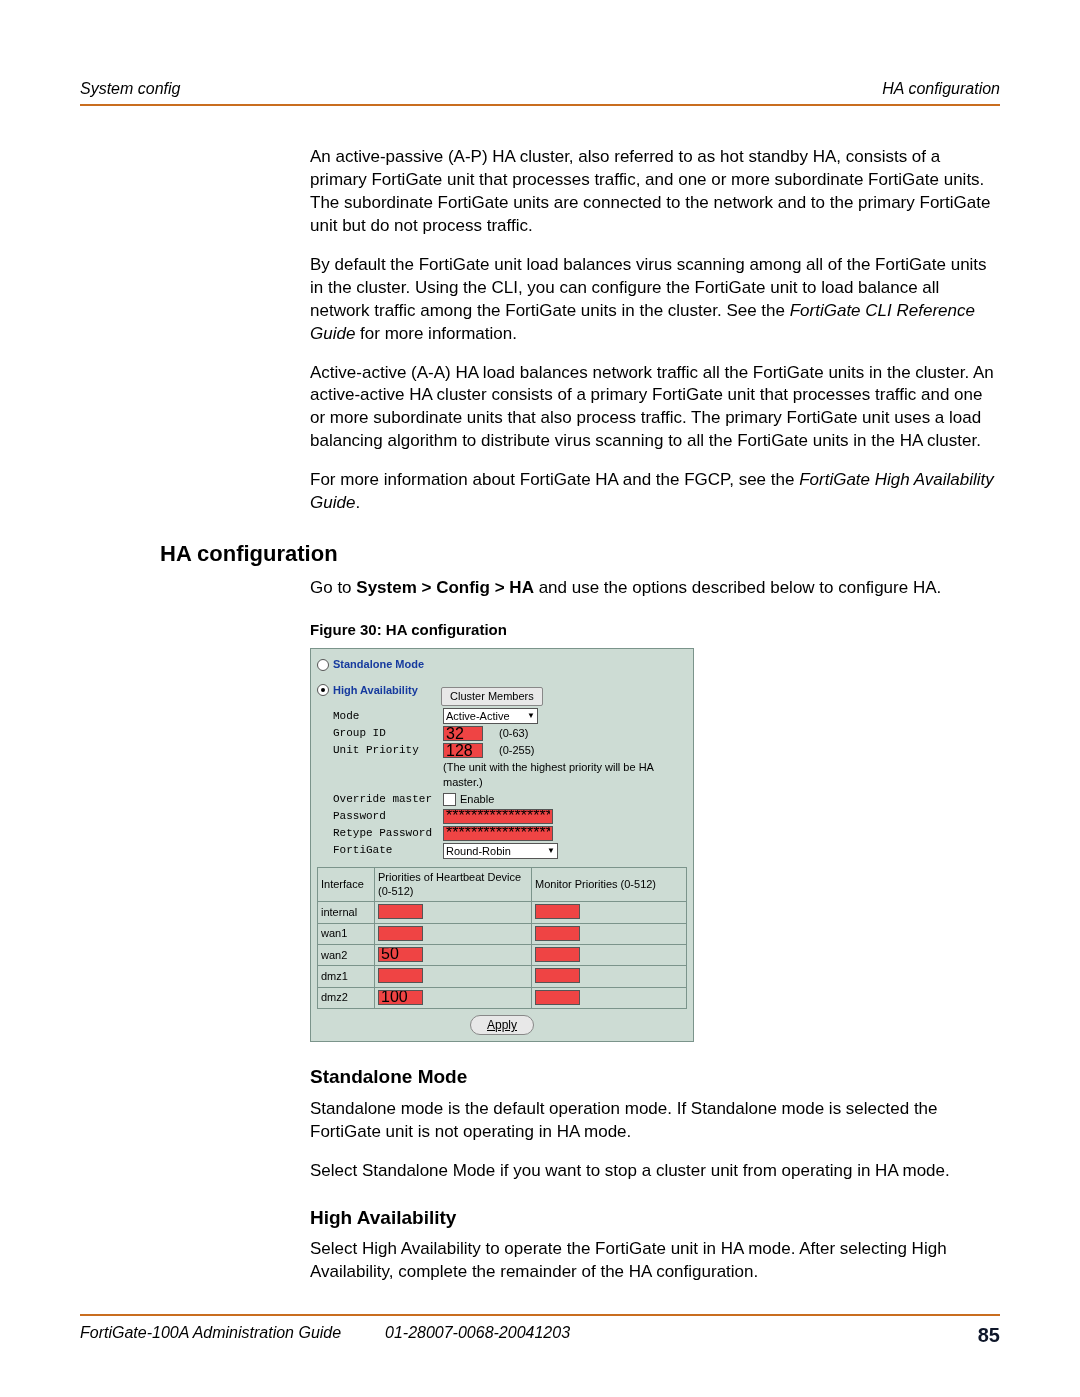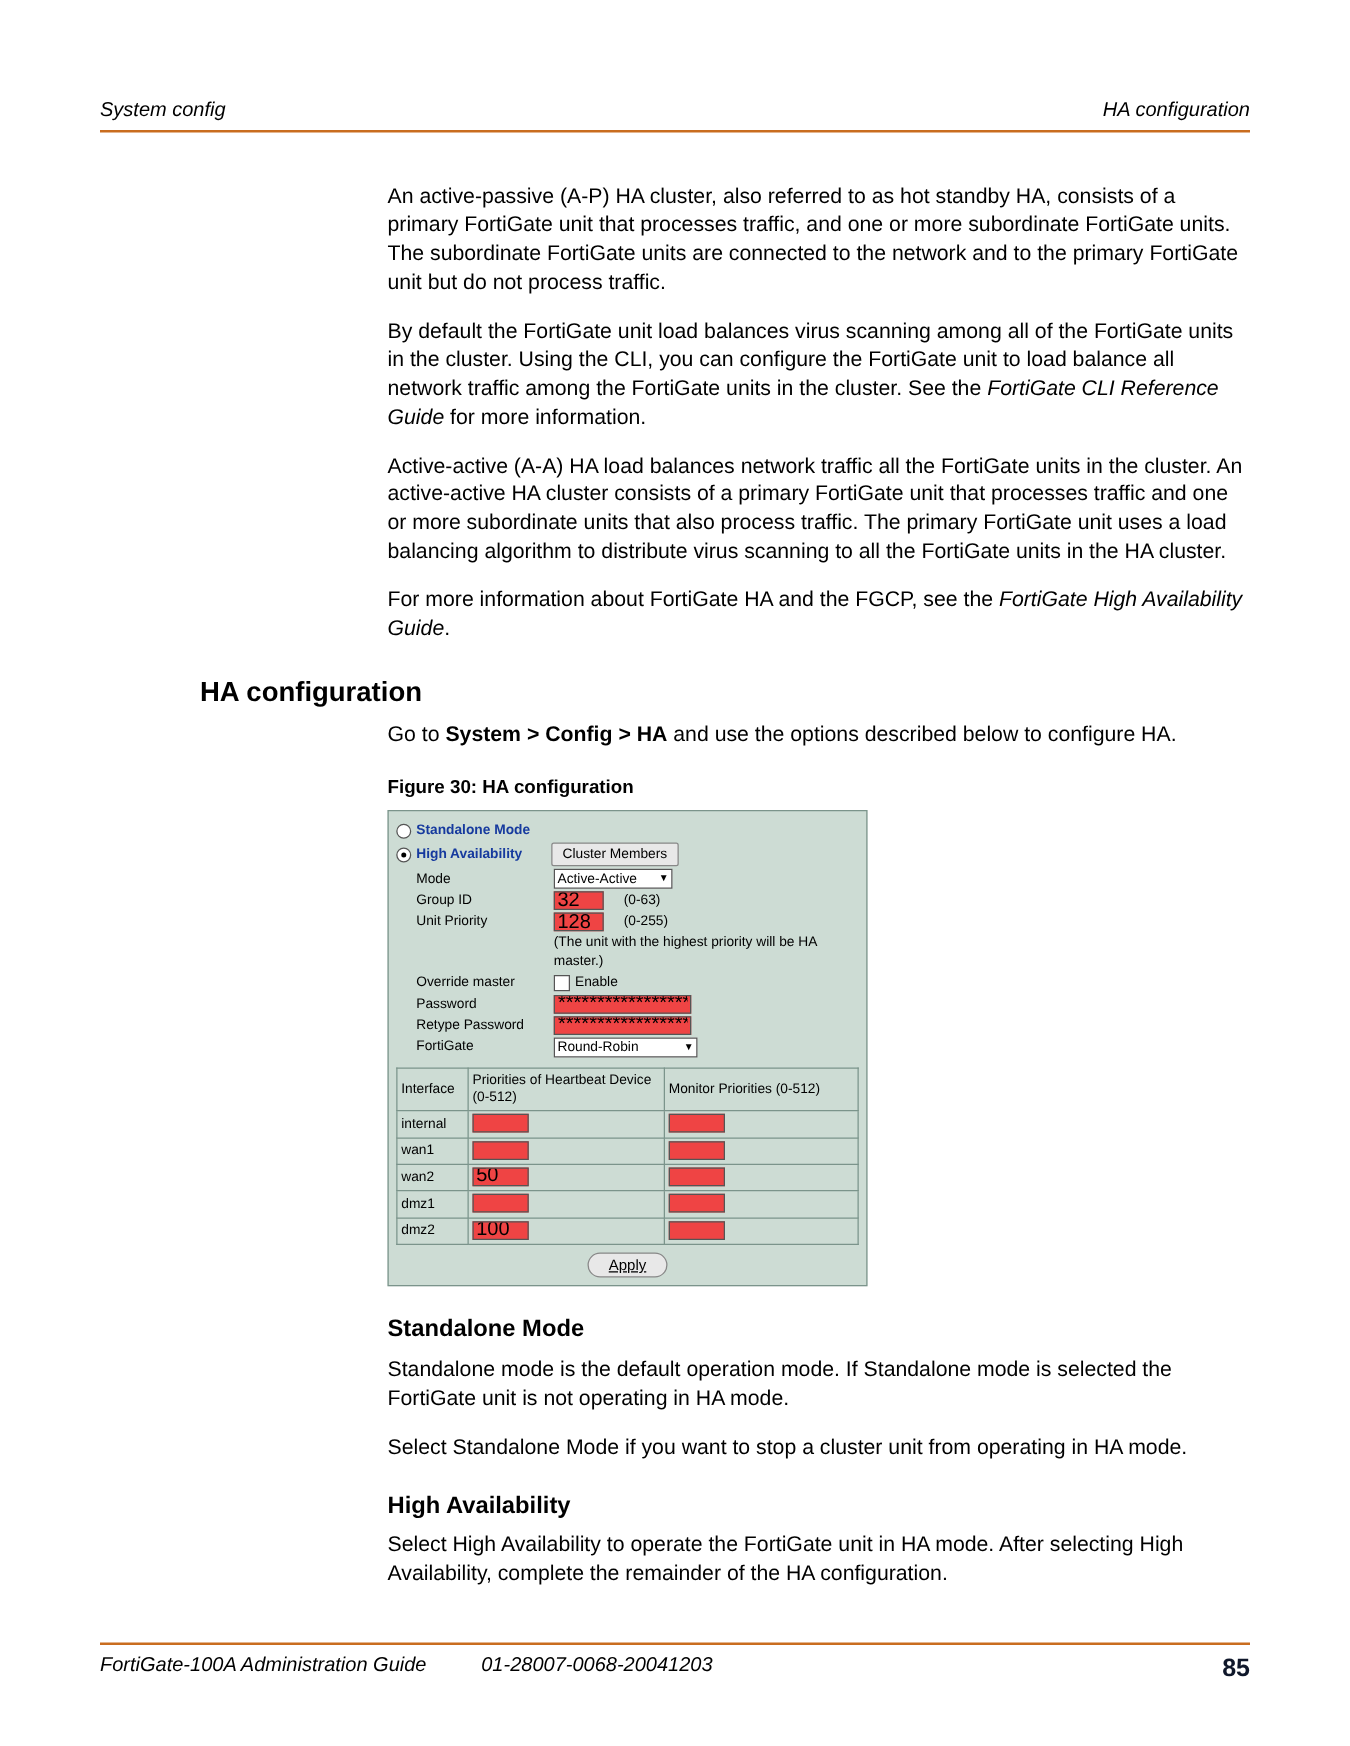--- a/index.html
+++ b/index.html
@@ -62,20 +62,21 @@
     padding: 6px;
   }
   .ui-panel .row {
     display: flex;
     align-items: center;
     margin: 2px 0;
   }
   .ui-panel .lbl {
     width: 110px;
     padding-left: 16px;
+    font-family: Liberation Mono, monospace;
   }
   .radio {
     display: inline-block;
     width: 10px;
     height: 10px;
     border: 1px solid #555;
     border-radius: 50%;
     background: #fff;
     margin-right: 4px;
     position: relative;
@@ -100,20 +101,21 @@
     margin-right: 4px;
     vertical-align: middle;
   }
   .ui-button {
     background: #e8e8e8;
     border: 1px solid #888;
     border-radius: 2px;
     padding: 1px 8px;
     font-size: 11px;
     font-family: Verdana, Arial, sans-serif;
+    margin-top: 13px;
   }
   .ui-input {
     border: 1px solid #555;
     background: #ef4444;
     font-size: 16px;
     padding: 0 2px;
     height: 15px;
     box-sizing: border-box;
     font-family: Verdana, Arial, sans-serif;
   }

